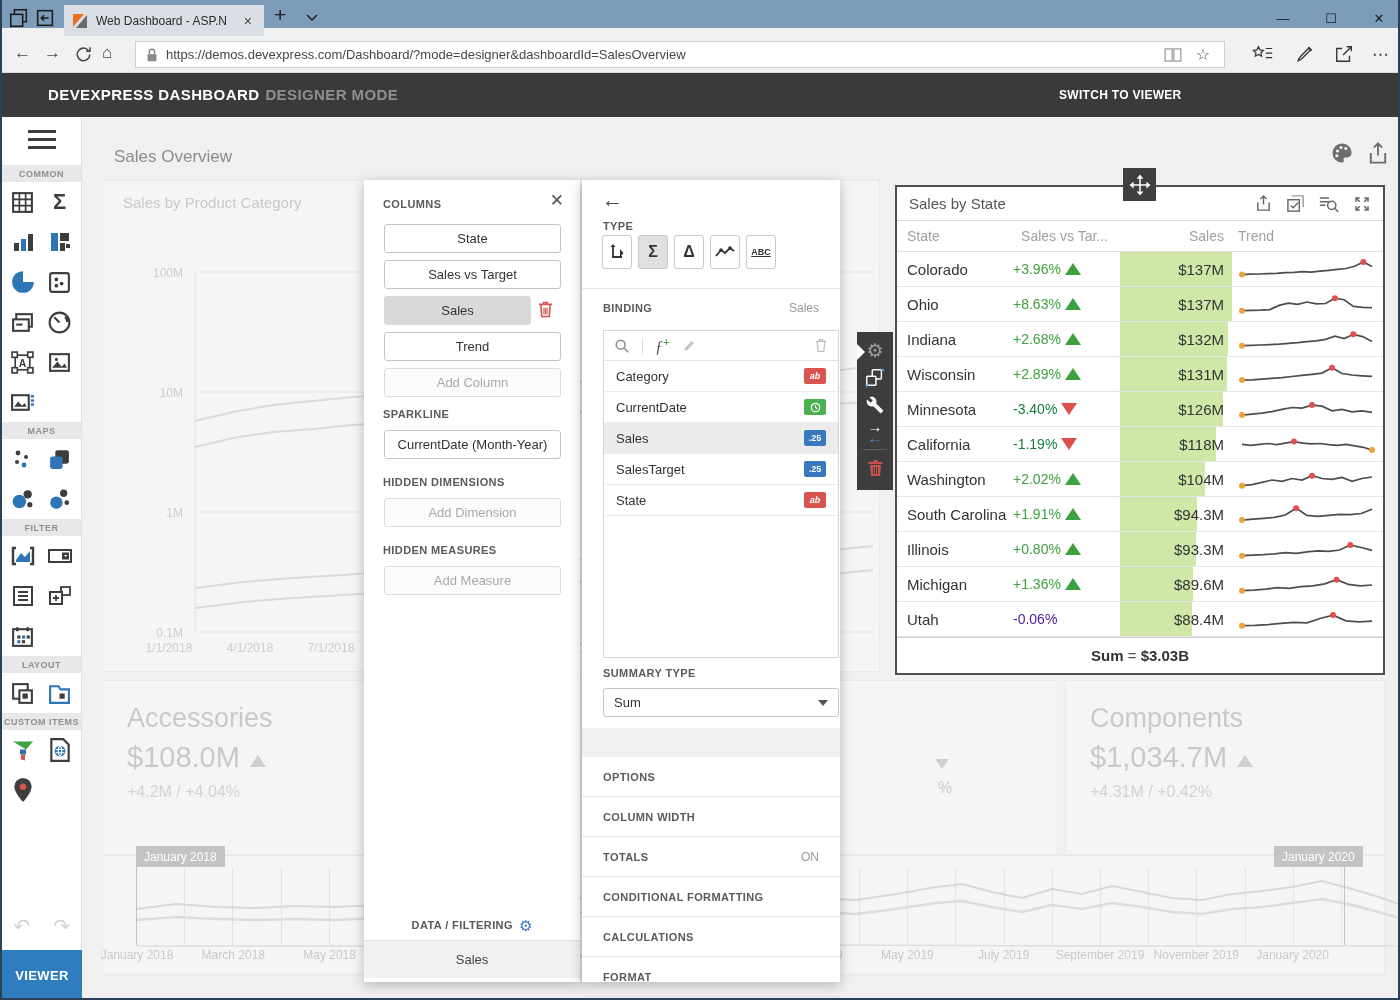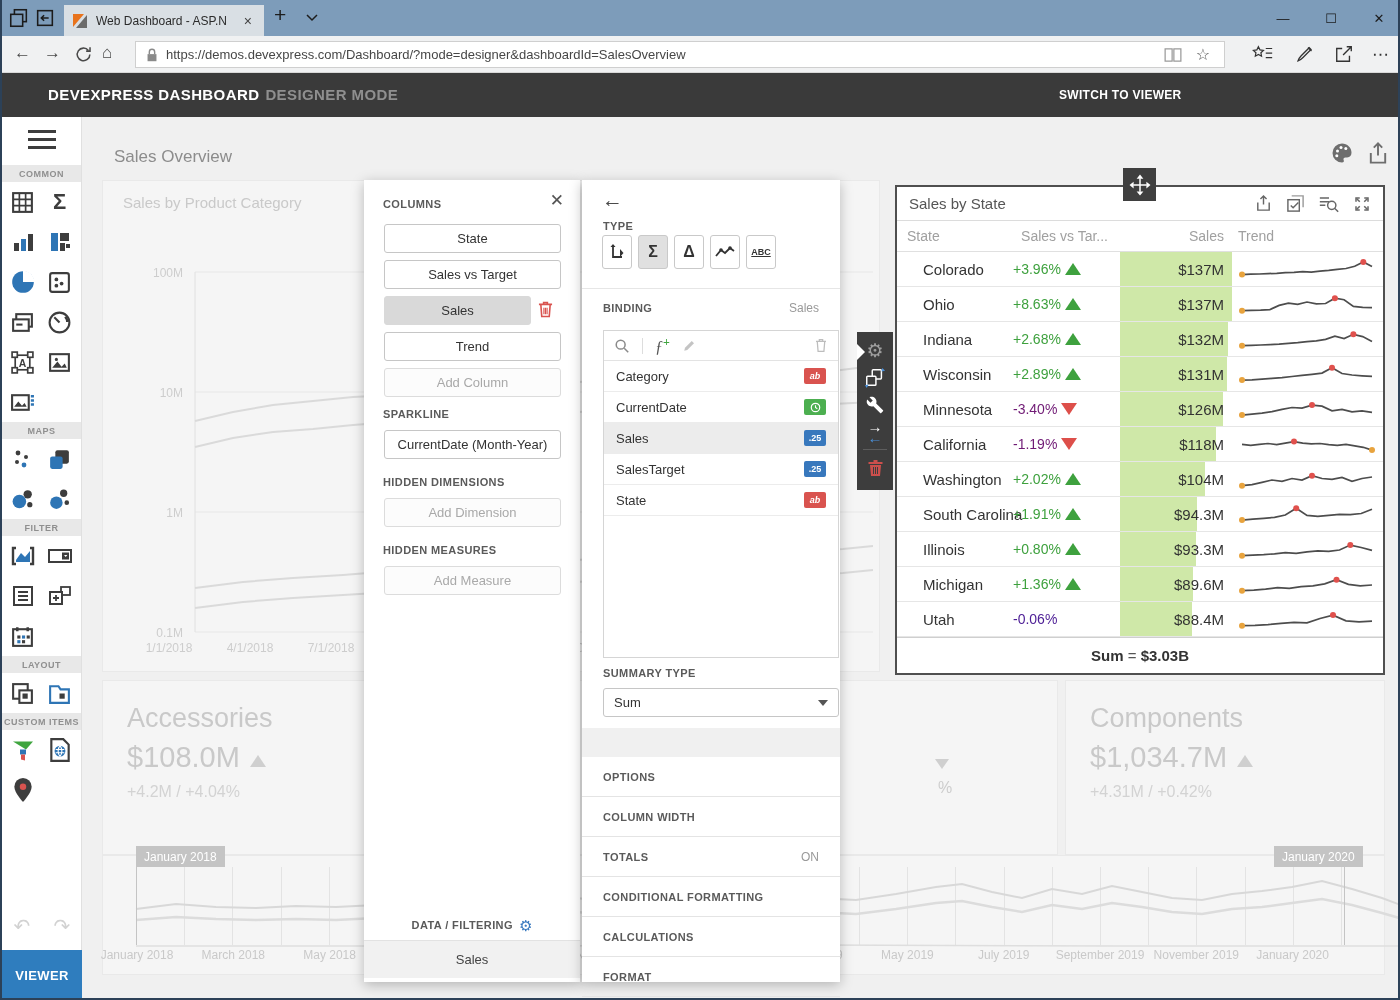--- a/index.html
+++ b/index.html
@@ -2,21 +2,21 @@
 <html><head>
 <meta charset="utf-8">
 <style>
   html,body{margin:0;padding:0;background:#222;}
   *{box-sizing:border-box;}
   .window{position:relative;width:1400px;height:1000px;background:#f0f0f0;
     font-family:"Liberation Sans",sans-serif;overflow:hidden;
     border-left:2px solid #2c4158;border-right:2px solid #2c4158;border-bottom:2px solid #2c4158;}
 
   
-  .titlebar{position:absolute;left:0;top:0;width:100%;height:36px;background:#7d9cba;}
+  .titlebar{position:absolute;left:0;top:0;width:100%;height:28px;background:#7d9cba;}
   .win-ic{position:absolute;top:7px;width:22px;height:22px;}
   .tab{position:absolute;left:62px;top:5px;width:200px;height:31px;background:#d9dfe4;
     display:flex;align-items:center;padding:0 8px;}
   .tab-title{font-size:12px;color:#2b2b2b;white-space:nowrap;overflow:hidden;flex:1;margin-left:8px;}
   .tab-close{font-size:14px;color:#444;padding:0 4px;cursor:default;}
   .newtab{position:absolute;left:272px;top:3px;font-size:21px;color:#1d1d1d;}
   .tab-chevron{position:absolute;left:304px;top:14px;}
   .winbtn{position:absolute;top:0;height:36px;width:46px;display:flex;align-items:center;justify-content:center;
     font-size:13px;color:#1a1a1a;}
   .navbar{position:absolute;left:0;top:36px;width:100%;height:37px;background:#f0f1f2;border-bottom:1px solid #d8d8d8;}
@@ -137,29 +137,29 @@
   
   .gridpanel{position:absolute;left:813px;top:68px;width:490px;height:490px;background:#fff;
     border:2px solid #4f4f4f;}
   .gp-titlebar{height:34px;display:flex;align-items:center;padding:0 12px;border-bottom:1px solid #dcdcdc;}
   .gp-title{font-size:15px;color:#555;}
   .gp-icons{margin-left:auto;display:flex;gap:13px;align-items:center;}
   .gp-header{height:31px;display:grid;grid-template-columns:116px 107px 112px 1fr;align-items:center;
     font-size:14px;color:#a0a0a0;border-bottom:1px solid #e0e0e0;}
   .gp-row{height:35px;display:grid;grid-template-columns:116px 107px 112px 1fr;align-items:center;
     border-bottom:1px solid #e6e6e6;font-size:15px;color:#333;}
-  .c-state{padding-left:26px;white-space:nowrap;}
+  .c-state{padding-left:10px;white-space:nowrap;}
   .c-change{display:flex;align-items:center;padding-right:4px;}
   .c-change .pct{font-size:14px;}
   .c-change .arr{width:24px;display:flex;justify-content:center;}
   .tri-up{width:0;height:0;border-left:8px solid transparent;border-right:8px solid transparent;
     border-bottom:12px solid #3ea13e;}
   .tri-down{width:0;height:0;border-left:8px solid transparent;border-right:8px solid transparent;
     border-top:12px solid #dd4f4a;}
-  .up .pct{color:#3ea13e;} .down .pct{color:#701a75;} .flat .pct{color:#4c1d95;}
+  .up .pct{color:#3ea13e;} .down .pct{color:#15803d;} .flat .pct{color:#4c1d95;}
   .c-sales{position:relative;height:100%;display:flex;align-items:center;justify-content:flex-end;}
   .c-sales .bar{position:absolute;left:0;top:0;bottom:0;background:#cfe8a8;}
   .c-sales .val{position:relative;padding-right:8px;}
   .c-trend{padding-left:6px;}
   .gp-sum{height:35px;display:flex;align-items:center;justify-content:center;font-size:15px;color:#333;
     border-top:1px solid #cfcfcf;}
   .movehandle{position:absolute;left:1041px;top:51px;width:33px;height:33px;background:#3f3f3f;z-index:50;
     display:flex;align-items:center;justify-content:center;}
 
   .filter-label{position:absolute;font-size:12px;color:#c9c9c9;transform:translateX(-50%);white-space:nowrap;}

